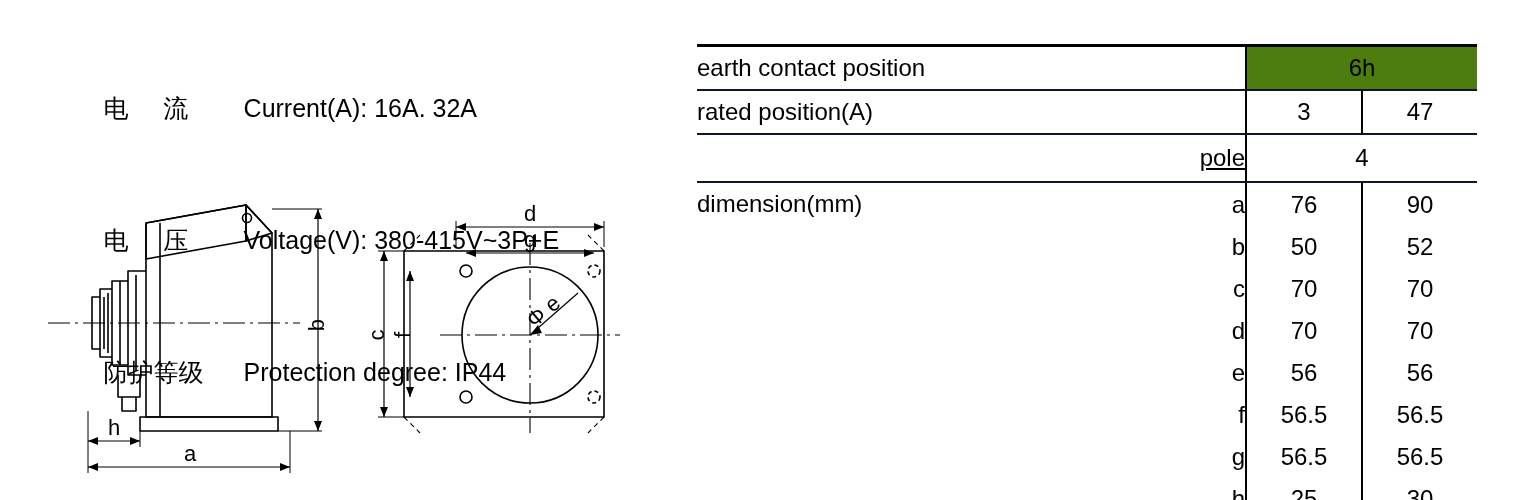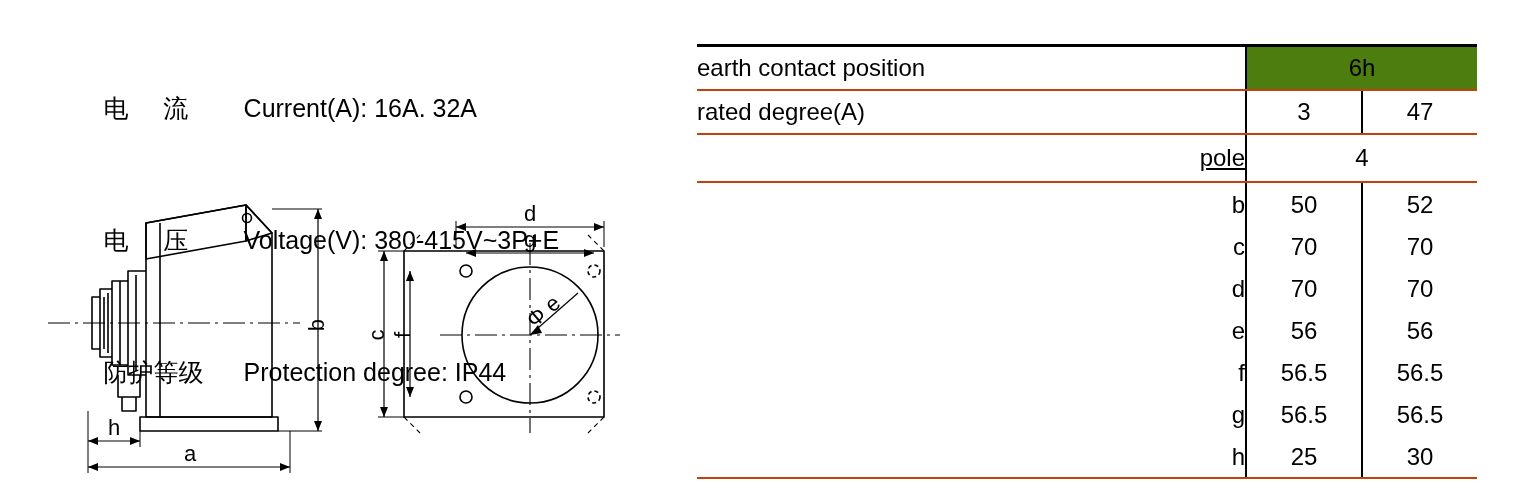--- a/index.html
+++ b/index.html
@@ -64,21 +64,21 @@
   table.spec-table {
     border-collapse: collapse;
     width: 780px;
     font-size: 24px;
   }
   table.spec-table td {
     padding: 0;
     vertical-align: middle;
   }
   .rule-top { border-top: 3px solid #000; }
-  .rule-bottom { border-bottom: 2px solid #c2410c; }
+  .rule-bottom { border-bottom: 2px solid #0f172a; }
   .vline { border-left: 2px solid #000; }
 
   .lbl {
     text-align: left;
     padding-left: 8px;
     height: 42px;
   }
   .val {
     text-align: center;
     width: 114px;
@@ -228,31 +228,37 @@
   <div class="table-wrap">
     <table class="spec-table">
 
       <tbody>
           <tr>
         <td class="lbl rule-top rule-bottom" colspan="2">earth contact position</td>
         <td class="redcell rule-top rule-bottom vline" colspan="2">6h</td>
       </tr>
 
       <tr>
-        <td class="lbl rule-bottom" colspan="2">rated degree(A)</td>
+        <td class="lbl rule-bottom" colspan="2">rated position(A)</td>
         <td class="val rule-bottom vline">3</td>
         <td class="val rule-bottom vline">47</td>
       </tr>
 
       <tr>
         <td class="lbl rule-bottom"></td>
         <td class="pole-lbl rule-bottom">pole</td>
         <td class="val rule-bottom vline" colspan="2">4</td>
       </tr>
 
+      <tr class="dim-row-first">
+        <td class="lbl">dimension(mm)</td>
+        <td class="dim-label-col">a</td>
+        <td class="dim-vals val2 vline">76</td>
+        <td class="dim-vals val2 vline">90</td>
+      </tr>
       <tr>
         <td class="lbl"></td>
         <td class="dim-label-col">b</td>
         <td class="dim-vals val2 vline">50</td>
         <td class="dim-vals val2 vline">52</td>
       </tr>
       <tr>
         <td class="lbl"></td>
         <td class="dim-label-col">c</td>
         <td class="dim-vals val2 vline">70</td>

